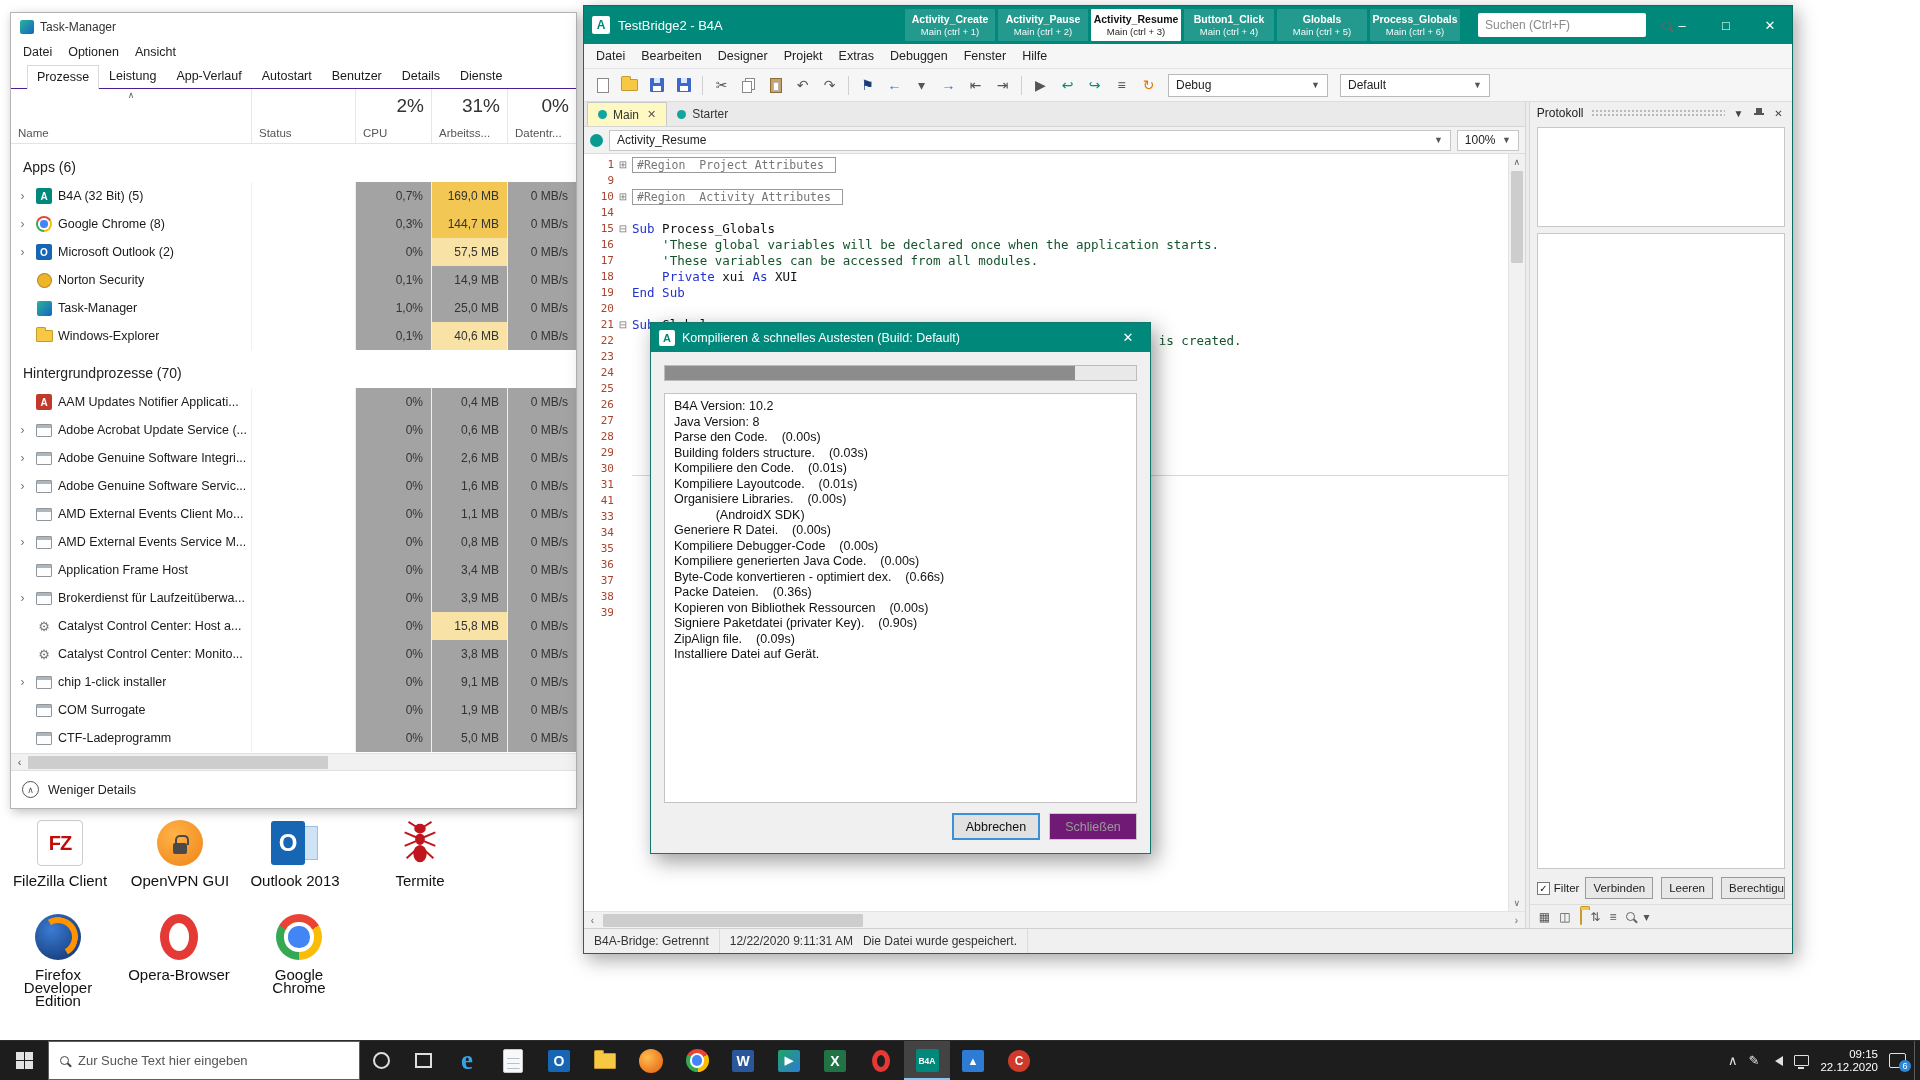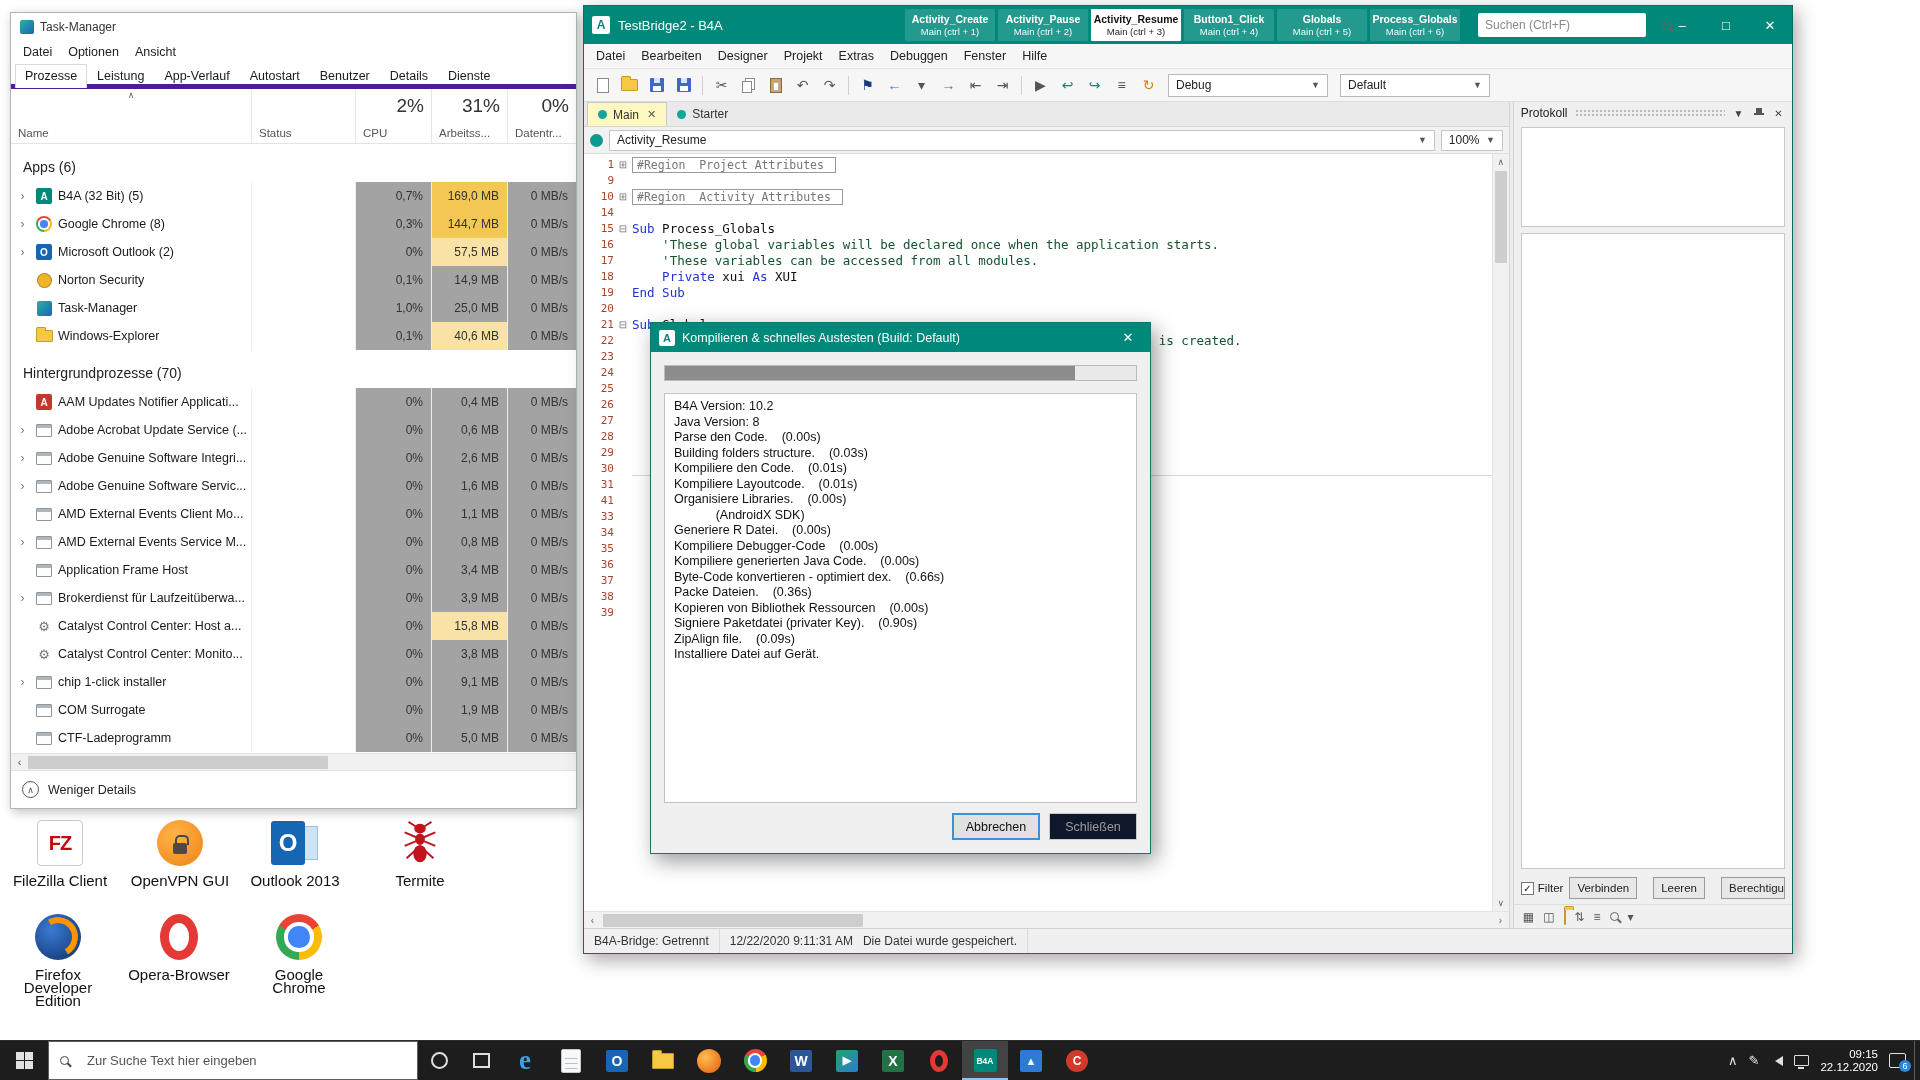--- a/index.html
+++ b/index.html
@@ -29,21 +29,21 @@
   .pin::before{content:"";position:absolute;left:2px;top:1px;width:6px;height:5px;background:#555}
   .pin::after{content:"";position:absolute;left:0px;top:6px;width:10px;height:2px;background:#555;box-shadow:4px 3px 0 -1px #555}
 
   
   .tm-window{position:absolute;left:10px;top:12px;width:567px;height:797px;background:#fff;
     border:1px solid #b4b4b4;box-shadow:2px 3px 10px rgba(0,0,0,.25);z-index:2;display:flex;flex-direction:column}
   .tm-titlebar{height:27px;display:flex;align-items:center;gap:6px;padding:0 9px;font-size:12px;color:#333;flex:0 0 auto}
   .tm-appicon{width:14px;height:14px;border-radius:2px;background:linear-gradient(135deg,#2bb19b,#1565c0)}
   .tm-menubar{height:24px;display:flex;align-items:center;padding:0 4px;flex:0 0 auto}
   .tm-menu-item{padding:3px 8px;font-size:12.5px;color:#222}
-  .tm-tabs{height:25px;display:flex;align-items:flex-start;padding:0 4px;border-bottom:5px solid #4c1d95;flex:0 0 auto}
+  .tm-tabs{height:25px;display:flex;align-items:center;padding:0 16px;border-bottom:1px solid #4c1d95;flex:0 0 auto}
   .tm-tab{padding:4px 9px 5px;font-size:12.5px;color:#1a1a1a;border:1px solid transparent;border-bottom:none}
   .tm-tab.active{border-color:#d9d9d9;background:#fff;margin-bottom:-1px}
   .tm-cols{display:grid;grid-template-columns:240px 104px 76px 76px 69px}
   .tm-header{height:55px;border-bottom:1px solid #e3e3e3;flex:0 0 auto}
   .tm-header .hc{position:relative;border-left:1px solid #e6e6e6;padding:3px 7px}
   .tm-header .hc:first-child{border-left:none}
   .sortcaret{position:absolute;top:1px;left:50%;transform:translateX(-50%);font-size:9px;color:#666}
   .pct{position:absolute;top:6px;right:7px;font-size:19px;color:#333}
   .hlabel{position:absolute;bottom:4px;left:7px;font-size:11.5px;color:#555;white-space:nowrap}
   .tm-body{flex:1;overflow:hidden}
@@ -139,21 +139,21 @@
     box-shadow:5px 7px 20px rgba(0,0,0,.4);z-index:5;display:flex;flex-direction:column}
   .dlg-title{height:29px;background:#00897B;color:#fff;display:flex;align-items:center;gap:7px;padding:0 8px;font-size:12.5px;flex:0 0 auto}
   .dlg-x{margin-left:auto;width:28px;text-align:center;font-size:13px}
   .dlg-progress{height:16px;margin:13px 13px 4px;background:#e9e9e9;border:1px solid #bcbcbc;position:relative;flex:0 0 auto}
   .dlg-fill{position:absolute;left:0;top:0;bottom:0;background:#8c8c8c}
   .dlg-log{flex:1;margin:8px 13px;background:#fff;border:1px solid #c3c3c3;padding:5px 9px;font-size:12.5px;line-height:15.5px;color:#111;overflow:hidden}
   .dlg-log div{white-space:pre}
   .dlg-btns{display:flex;justify-content:flex-end;gap:9px;padding:2px 13px 13px;flex:0 0 auto}
   .dbtn{min-width:88px;height:27px;background:#e1e1e1;border:1px solid #adadad;font-size:12.5px;color:#111;font-family:"Liberation Sans",sans-serif}
   .dbtn.primary{border-color:#3d8fd6;box-shadow:inset 0 0 0 1px #3d8fd6}
-  .dbtn.disabled{color:#9a9a9a;background:#0f172a;border-color:#c9c9c9}
+  .dbtn.disabled{color:#9a9a9a;background:#701a75;border-color:#c9c9c9}
 
   
   .dicon{position:absolute;width:104px;display:flex;flex-direction:column;align-items:center;gap:5px;z-index:1}
   .dimg{width:52px;height:52px;display:flex;align-items:center;justify-content:center}
   .dlabel{font-size:15px;color:#111;text-align:center;line-height:13px;text-shadow:0 0 3px #fff,0 0 3px #fff}
   .dicon:nth-child(1){left:8px;top:817px}.dicon:nth-child(2){left:128px;top:817px}
   .dicon:nth-child(3){left:243px;top:817px}.dicon:nth-child(4){left:368px;top:817px}
   .dicon:nth-child(5){left:6px;top:911px}.dicon:nth-child(6){left:127px;top:911px}
   .dicon:nth-child(7){left:247px;top:911px}
   .art-fz{width:46px;height:46px;background:#fff;border:1px solid #ccc;border-radius:4px;display:flex;align-items:center;justify-content:center;color:#bf0d0d;font-weight:bold;font-size:20px;letter-spacing:-1px}
@@ -170,21 +170,21 @@
   .art-note{width:20px;height:24px;background:#f7f8f9;border:1px solid #c9c9c9;border-radius:2px;background-image:repeating-linear-gradient(#f7f8f9 0 4px,#b9c0c6 4px 5px);background-size:70% 100%;background-repeat:no-repeat;background-position:3px 4px}
   .art-opera-sm{width:18px;height:22px;border:5px solid #e53935;border-radius:50%}
   .art-sec{width:22px;height:22px;border-radius:50%;background:#d03a2b;color:#fff;font-size:12px;font-weight:bold;display:flex;align-items:center;justify-content:center}
   .art-firefox{width:24px;height:24px;border-radius:50%;background:radial-gradient(circle at 35% 35%,#ffbd4f,#e55b0c)}
 
   
   .taskbar{position:absolute;left:0;bottom:0;width:1920px;height:40px;background:#1d1d1d;border-top:1px solid #2c2c2c;display:flex;align-items:stretch;z-index:10}
   .tb-start{width:48px;display:flex;align-items:center;justify-content:center}
   .win-flag{width:17px;height:17px;display:grid;grid-template-columns:8px 8px;grid-template-rows:8px 8px;gap:1px}
   .win-flag i{background:#e2e2e2}
-  .tb-search{width:370px;background:#fff;border:1px solid #5f5f5f;display:flex;align-items:center;gap:18px;padding:0 11px}
+  .tb-search{width:312px;background:#fff;border:1px solid #5f5f5f;display:flex;align-items:center;gap:9px;padding:0 11px}
   .tb-search .mag{border-color:#444}.tb-search .mag::after{background:#444}
   .tb-search input{border:none;outline:none;flex:1;font-size:13px;color:#333;background:transparent;font-family:"Liberation Sans",sans-serif}
   .tb-search input::placeholder{color:#555}
   .tb-round{width:42px;display:flex;align-items:center;justify-content:center}
   .cortana{width:17px;height:17px;border:2px solid #dedede;border-radius:50%}
   .taskview{width:17px;height:15px;border:2px solid #dedede;position:relative}
   .tb-app{width:46px;display:flex;align-items:center;justify-content:center;position:relative}
   .tb-app.active{background:rgba(255,255,255,.17);box-shadow:inset 0 -2px 0 #85c6f2}
   .tb-spacer{flex:1}
   .tray{display:flex;align-items:center;gap:11px;padding:0 8px;color:#e6e6e6}
@@ -872,21 +872,21 @@
           <span class="panel-grip"></span>
           <span class="phico">▼</span>
           <span class="phico"><span class="pin"></span></span>
           <span class="phico">✕</span>
         </div>
         <div class="panel-box small"></div>
         <div class="panel-box grow"></div>
         <div class="panel-controls">
           <span class="chk">✓</span>
           <span class="chklbl">Filter</span>
-          <span id="panel-buttons" style="display:flex;gap:16px;overflow:hidden">
+          <span id="panel-buttons" style="display:flex;gap:8px;overflow:hidden">
               <button class="pbtn">Verbinden</button>
               <button class="pbtn">Leeren</button>
               <button class="pbtn clip">Berechtigungen</button>
             </span>
         </div>
         <div class="panel-minibar" id="panel-minibar">
             <span>▦</span>
             <span>◫</span>
             <span><span class="ic-folder"></span></span>
             <span>⇅</span>

